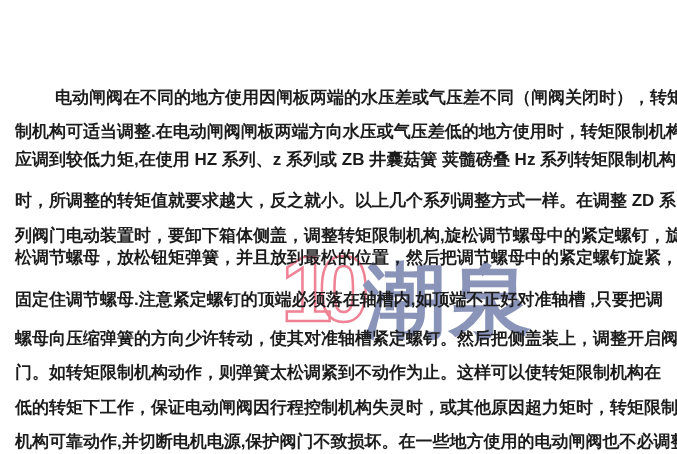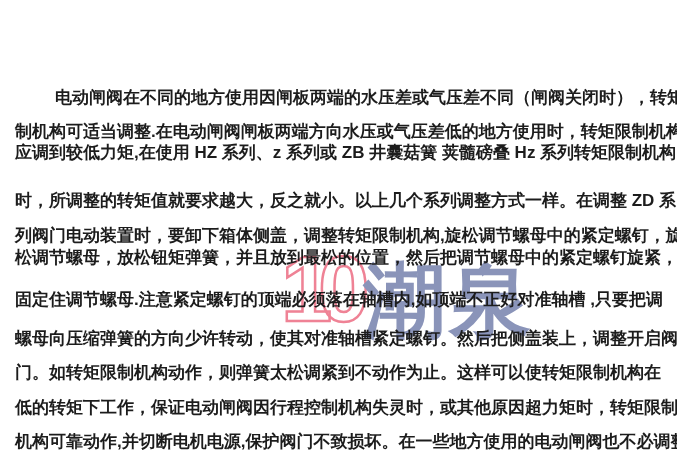--- a/index.html
+++ b/index.html
@@ -73,21 +73,21 @@
 <div class="page">
 
   <div class="watermark">
     <span class="wm-number">10</span>
     <span class="wm-text">潮泉</span>
   </div>
 
 
   <div class="line indent" style="top:86px">电动闸阀在不同的地方使用因闸板两端的水压差或气压差不同（闸阀关闭时），转矩限</div>
   <div class="line" style="top:120px">制机构可适当调整.在电动闸阀闸板两端方向水压或气压差低的地方使用时，转矩限制机构</div>
-  <div class="line" style="top:141px">应调到较低力矩,在使用 HZ 系列、z 系列或 ZB 井囊菇簧 荚髓磅叠 Hz 系列转矩限制机构</div>
+  <div class="line" style="top:148px">应调到较低力矩,在使用 HZ 系列、z 系列或 ZB 井囊菇簧 荚髓磅叠 Hz 系列转矩限制机构</div>
   <div class="line" style="top:189px">时，所调整的转矩值就要求越大，反之就小。以上几个系列调整方式一样。在调整 ZD 系</div>
   <div class="line" style="top:224px">列阀门电动装置时，要卸下箱体侧盖，调整转矩限制机构,旋松调节螺母中的紧定螺钉，旋</div>
   <div class="line" style="top:246px">松调节螺母，放松钮矩弹簧，并且放到最松的位置，然后把调节螺母中的紧定螺钉旋紧，</div>
   <div class="line" style="top:288px">固定住调节螺母.注意紧定螺钉的顶端必须落在轴槽内,如顶端不正好对准轴槽 ,只要把调</div>
   <div class="line" style="top:327px">螺母向压缩弹簧的方向少许转动，使其对准轴槽紧定螺钉。然后把侧盖装上，调整开启阀</div>
   <div class="line" style="top:396px">低的转矩下工作，保证电动闸阀因行程控制机构失灵时，或其他原因超力矩时，转矩限制</div>
   <div class="line" style="top:361px">门。如转矩限制机构动作，则弹簧太松调紧到不动作为止。这样可以使转矩限制机构在</div>
   <div class="line" style="top:430px">机构可靠动作,并切断电机电源,保护阀门不致损坏。在一些地方使用的电动闸阀也不必调整</div>
 
 </div>

